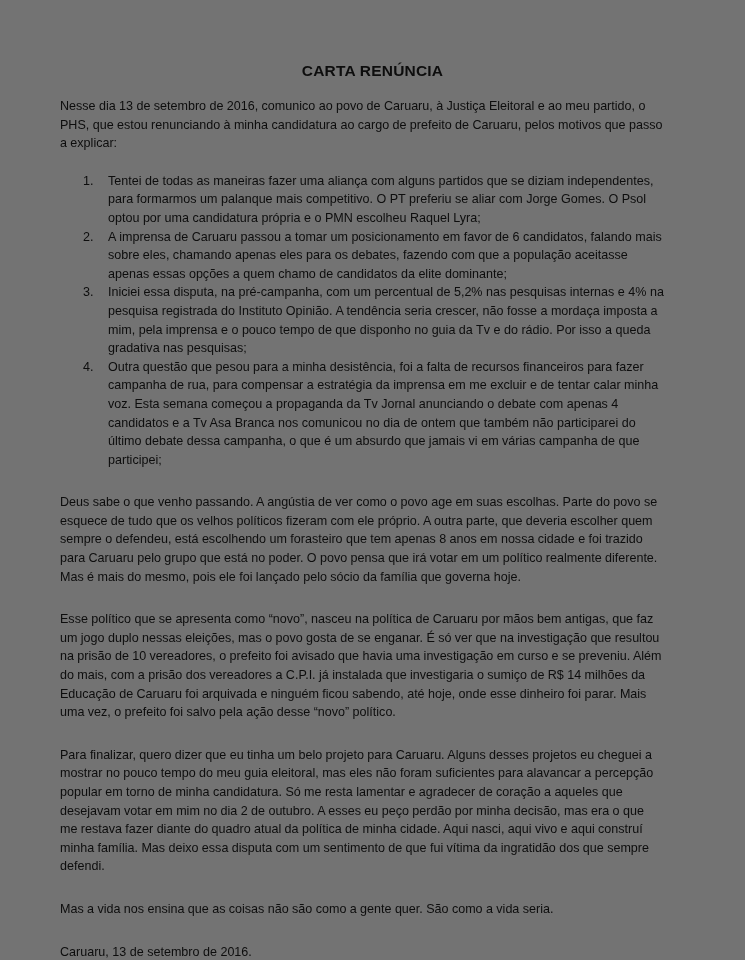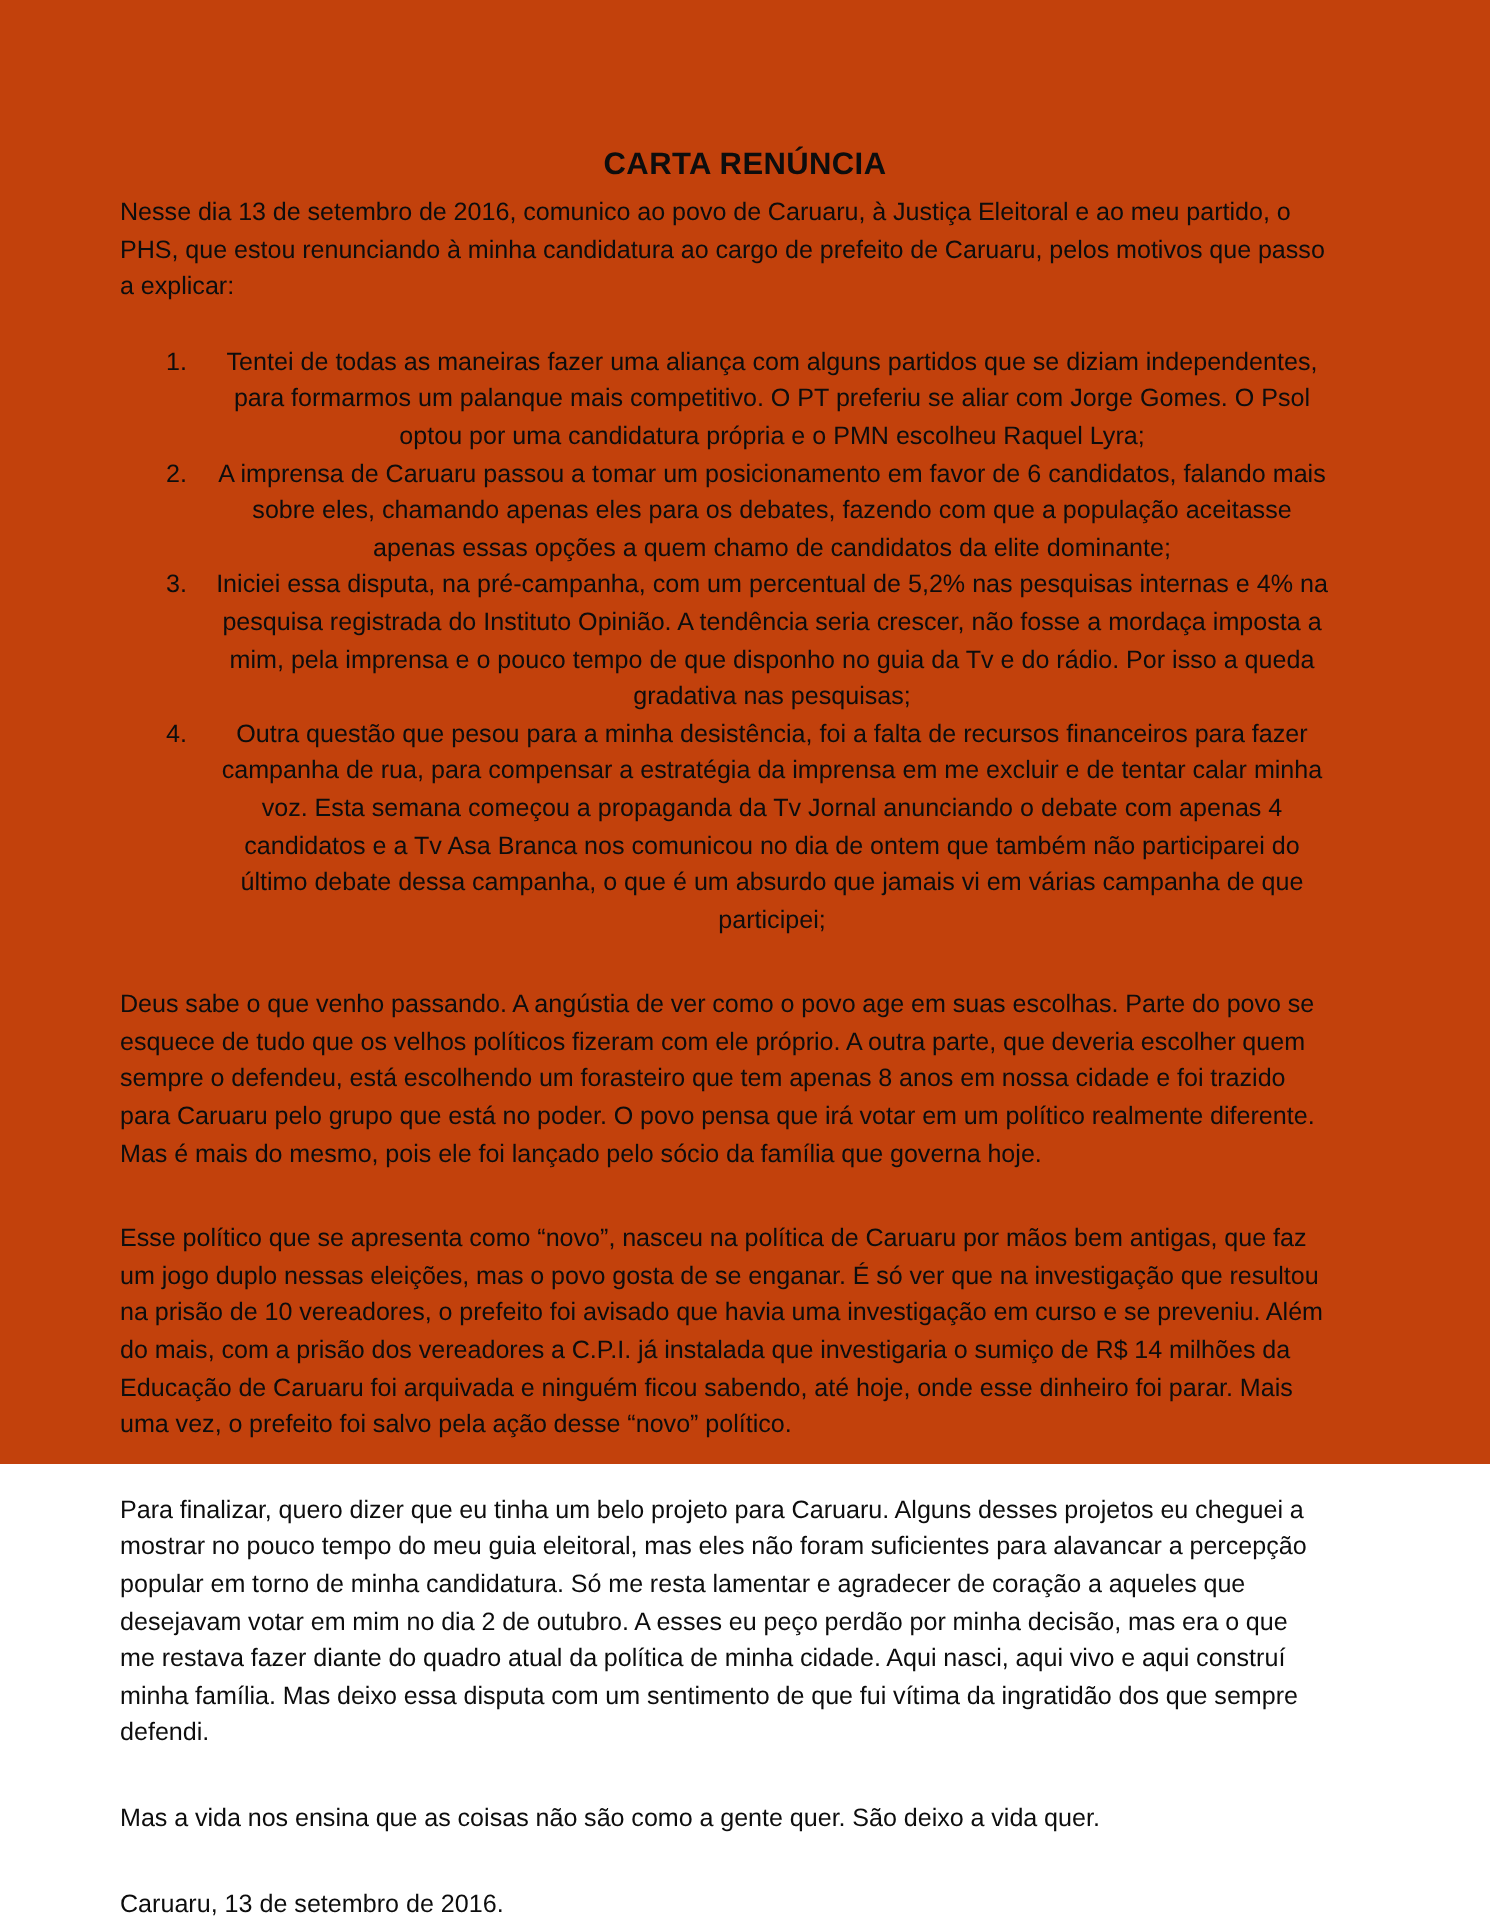--- a/index.html
+++ b/index.html
@@ -13,24 +13,24 @@
     height: 960px;
     overflow: hidden;
     font-family: "Liberation Sans", sans-serif;
     color: #0d0d0d;
     -webkit-font-smoothing: antialiased;
   }
 
   .page {
     position: relative;
     width: 745px;
-    height: 732px;
-    background: #c2410c;
+    height: 960px;
+    background: #737373;
     box-sizing: border-box;
-    padding: 12px;
+    padding: 0;
   }
 
   .doc-body {
     position: absolute;
     left: 60px;
     top: 0;
     width: 604px;
   }
 
   .doc-title {
@@ -53,21 +53,20 @@
   }
 
   .gap-lg { height: 24px; }
   .gap-md { height: 19px; }
 
   ol.reasons {
     margin: 0;
     padding: 0 0 0 48px;
     list-style: none;
     counter-reset: reason;
-    text-align: center;
   }
   ol.reasons > li {
     position: relative;
     counter-increment: reason;
     font-size: 12.55px;
     line-height: 18.6px;
     padding-left: 0;
     margin: 0;
   }
   ol.reasons > li::before {
@@ -114,20 +113,20 @@
     <div class="gap-lg"></div>
 
     <p class="para">Esse político que se apresenta como “novo”, nasceu na política de Caruaru por mãos bem antigas, que faz um jogo duplo nessas eleições, mas o povo gosta de se enganar. É só ver que na investigação que resultou na prisão de 10 vereadores, o prefeito foi avisado que havia uma investigação em curso e se preveniu. Além do mais, com a prisão dos vereadores a  C.P.I.  já instalada que investigaria o sumiço de R$ 14 milhões da Educação de Caruaru foi arquivada e ninguém ficou sabendo, até hoje, onde esse dinheiro foi parar. Mais uma vez, o prefeito foi salvo pela ação desse “novo” político.</p>
 
     <div class="gap-lg"></div>
 
     <p class="para">Para finalizar, quero dizer que eu tinha um belo projeto para Caruaru. Alguns desses projetos eu cheguei a mostrar no pouco tempo do meu guia eleitoral, mas eles não foram suficientes para alavancar a percepção popular em torno de minha candidatura. Só me resta lamentar e agradecer de coração a aqueles que desejavam votar em mim no dia 2 de outubro. A esses eu peço perdão por minha decisão, mas era o que me restava fazer diante do quadro atual da política de minha cidade. Aqui nasci, aqui vivo e aqui construí minha família. Mas deixo essa disputa com um sentimento de que fui vítima da ingratidão dos que sempre defendi.</p>
 
     <div class="gap-lg"></div>
 
-    <p class="para">Mas a vida nos ensina que as coisas não são como a gente quer. São deixo a vida quer.</p>
+    <p class="para">Mas a vida nos ensina que as coisas não são como a gente quer. São como a vida seria.</p>
 
     <div class="gap-lg"></div>
 
     <p class="date-line">Caruaru, 13 de setembro de 2016.</p>
 
   </div>
 </div>
 
 </body></html>

